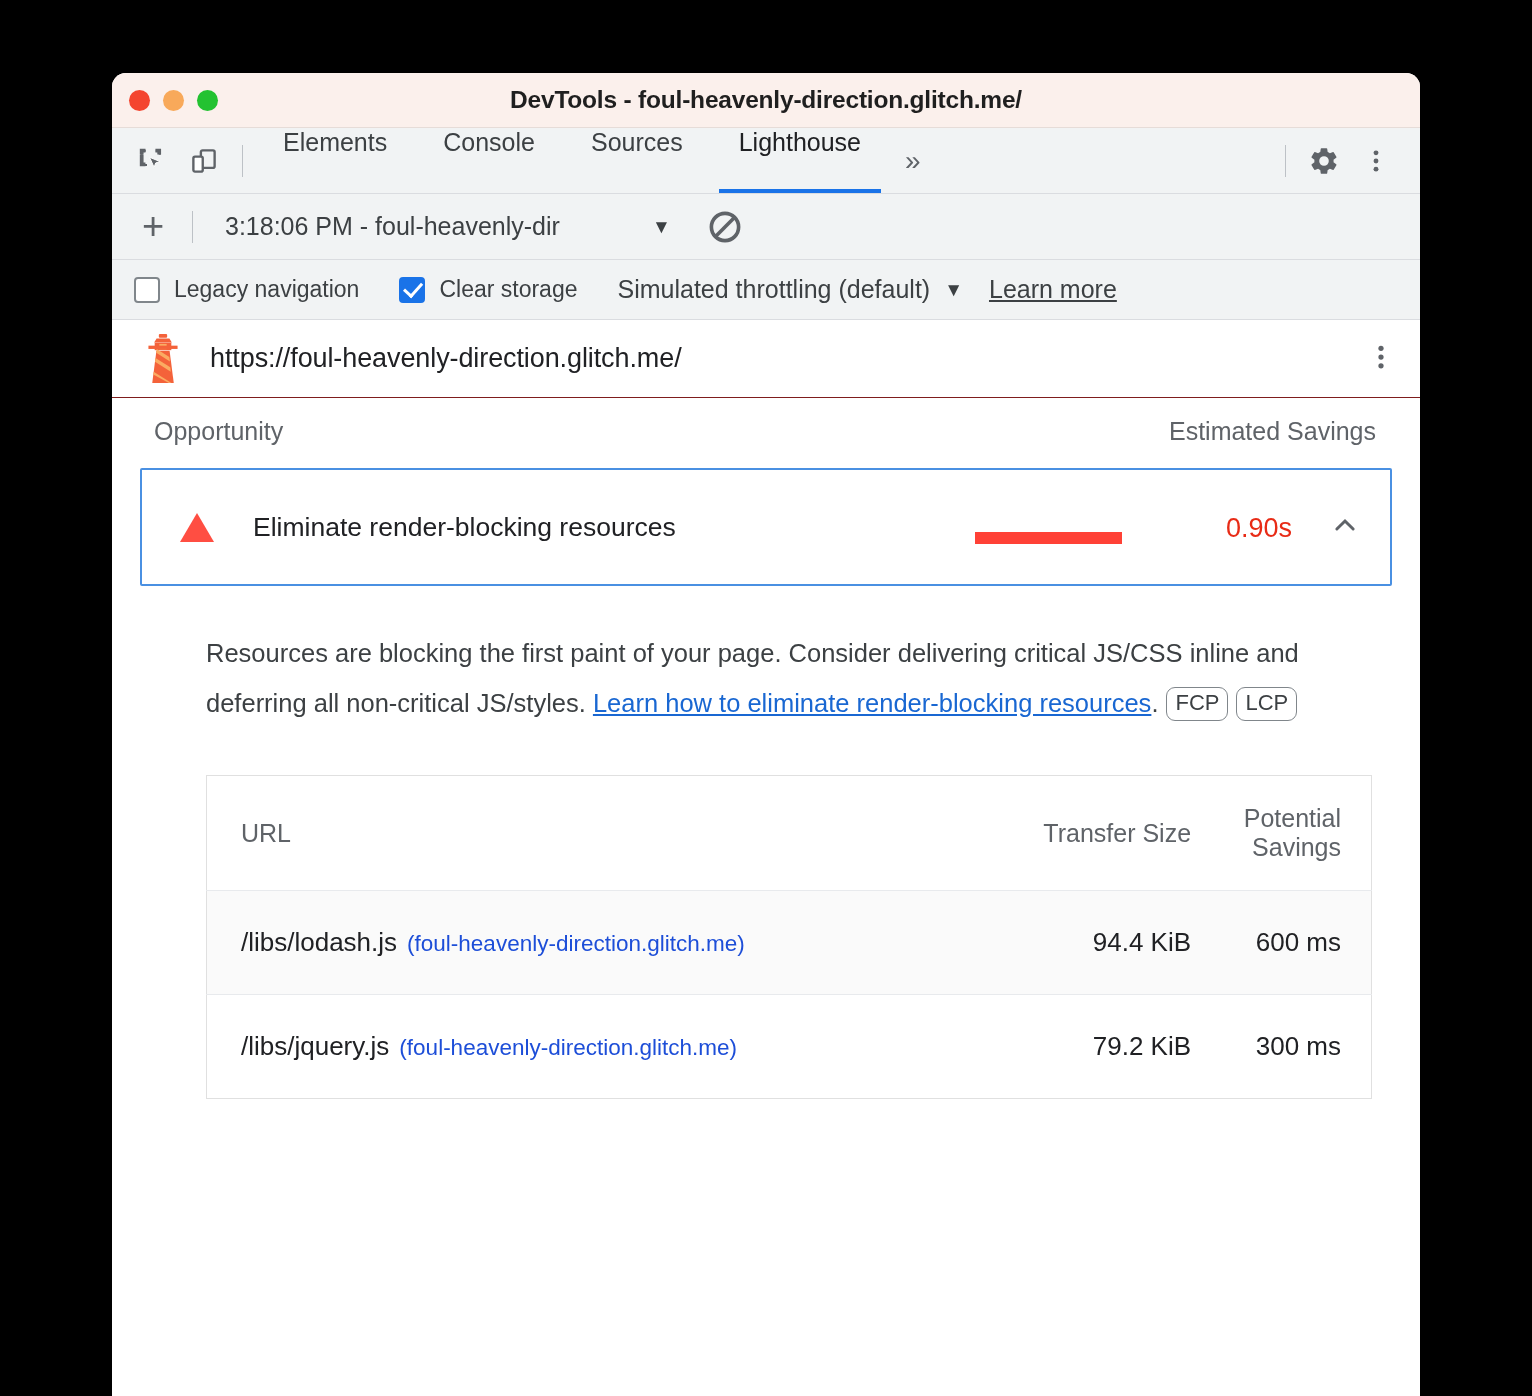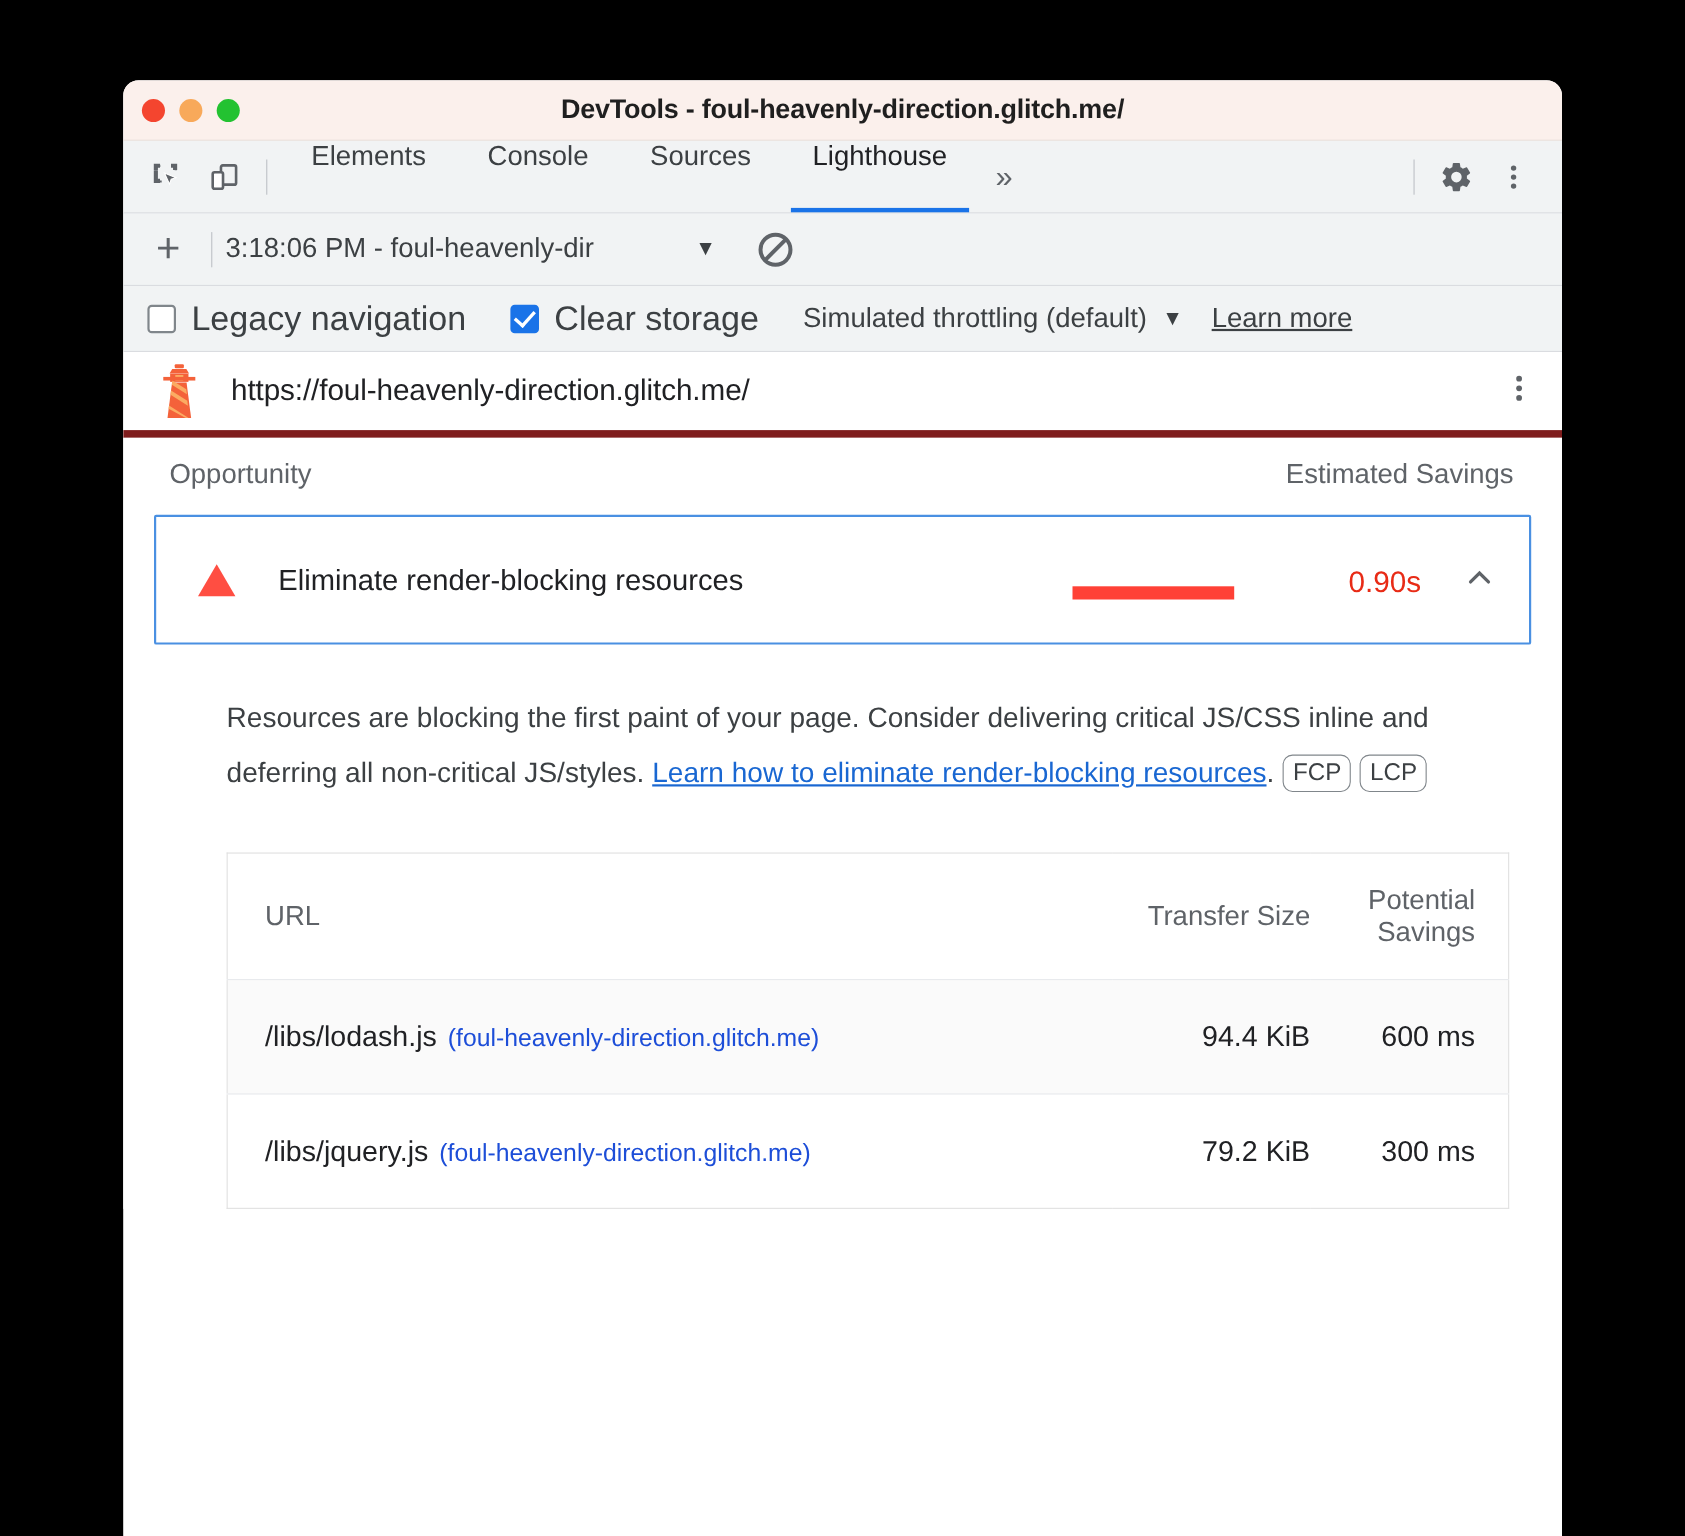--- a/index.html
+++ b/index.html
@@ -103,21 +103,21 @@
     border-bottom: 1px solid #dadce0;
   }
   #plus-btn {
     width: 54px; height: 44px;
     display: flex; align-items: center; justify-content: center;
     font-size: 38px; color: #5f6368; font-weight: 300;
     margin-left: 14px;
   }
   #report-select {
     display: flex; align-items: center; gap: 12px;
-    margin-left: 0;
+    margin-left: 20px;
   }
   #report-label {
     font-size: 25px; color: #3c4043;
     width: 415px;
     white-space: nowrap;
     overflow: hidden;
   }
   .caret-down { font-size: 19px; color: #3c4043; }
   #clear-btn {
     margin-left: 30px;
@@ -147,35 +147,35 @@
     background: #1a73e8;
     border-color: #1a73e8;
   }
   .chk.checked::after {
     content: "";
     width: 8px; height: 15px;
     border: solid #fff;
     border-width: 0 3.5px 3.5px 0;
     transform: rotate(42deg) translate(-1px,-2px);
   }
-  .chk-label { font-size: 31px; color: #3c4043; white-space: nowrap; }
+  .chk-label { font-size: 23px; color: #3c4043; white-space: nowrap; }
   #throttling-label { font-size: 25px; color: #3c4043; white-space: nowrap; }
   #learn-more {
     font-size: 25px; color: #3c4043;
     text-decoration: underline;
     white-space: nowrap;
   }
 
   
   #url-row {
     height: 78px;
     background: #ffffff;
     display: flex;
     align-items: center;
-    border-bottom: 7px solid #7f1d1d;
+    border-bottom: 1px solid #7f1d1d;
     padding: 0 24px 0 30px;
   }
   #lh-logo { width: 42px; height: 52px; flex: 0 0 auto; }
   #page-url {
     margin-left: 26px;
     font-size: 27px;
     color: #202124;
     letter-spacing: -0.1px;
   }
   #url-menu { margin-left: auto; }

